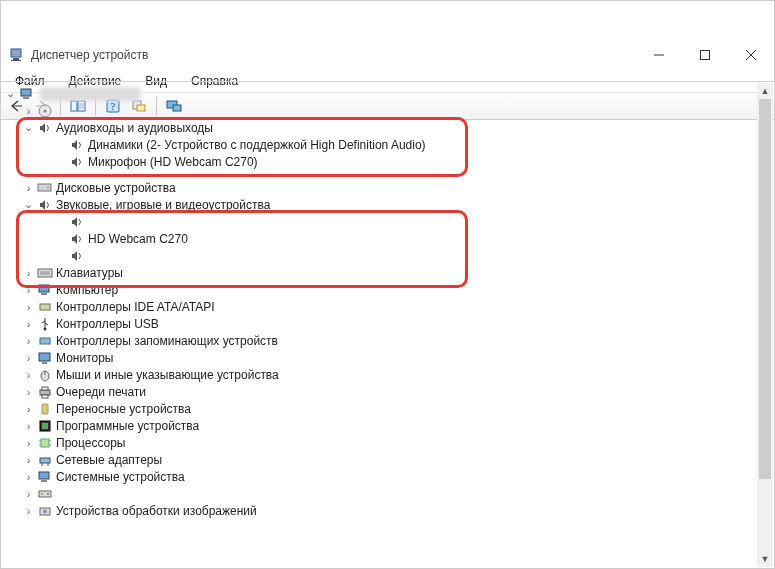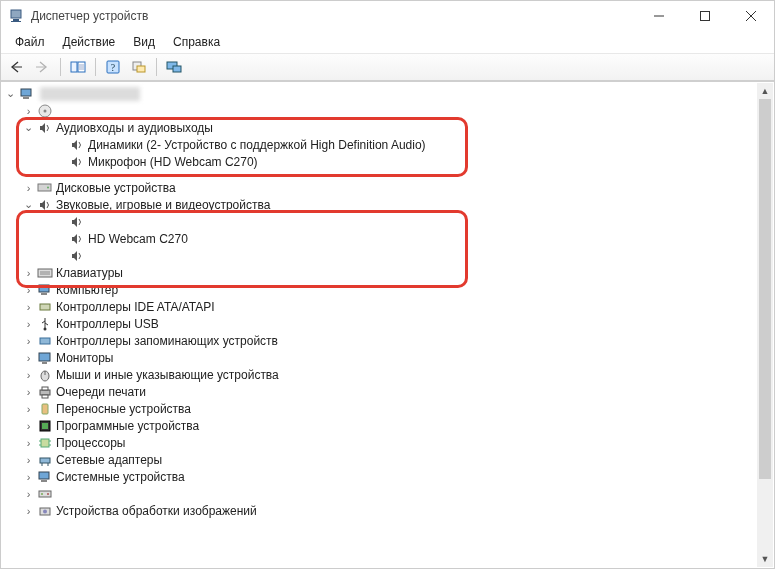--- a/index.html
+++ b/index.html
@@ -12,20 +12,21 @@
       overflow: hidden;
       position: relative;
       border: 1px solid #ccc;
     }
     .titlebar {
       height: 30px;
       display: flex;
       align-items: center;
       padding: 0 0 0 8px;
       background: #fff;
+      margin-top: 39px;
     }
     .titlebar-icon {
       width: 16px; height: 16px;
       margin-right: 6px;
       display: inline-block;
     }
     .titlebar-title {
       flex: 1;
       color: #444;
       font-size: 12px;
@@ -34,21 +35,21 @@
     .win-btn {
       width: 46px; height: 30px;
       display: flex; align-items: center; justify-content: center;
       color: #555;
     }
     .menubar {
       height: 22px;
       padding: 0 6px;
       display: flex;
       align-items: center;
-      gap: 2px;
+      gap: 8px;
       font-size: 12px;
       color: #222;
     }
     .menu-item {
       padding: 2px 8px;
     }
     .toolbar {
       height: 28px;
       border-top: 1px solid #e8e8e8;
       border-bottom: 1px solid #cfcfcf;

